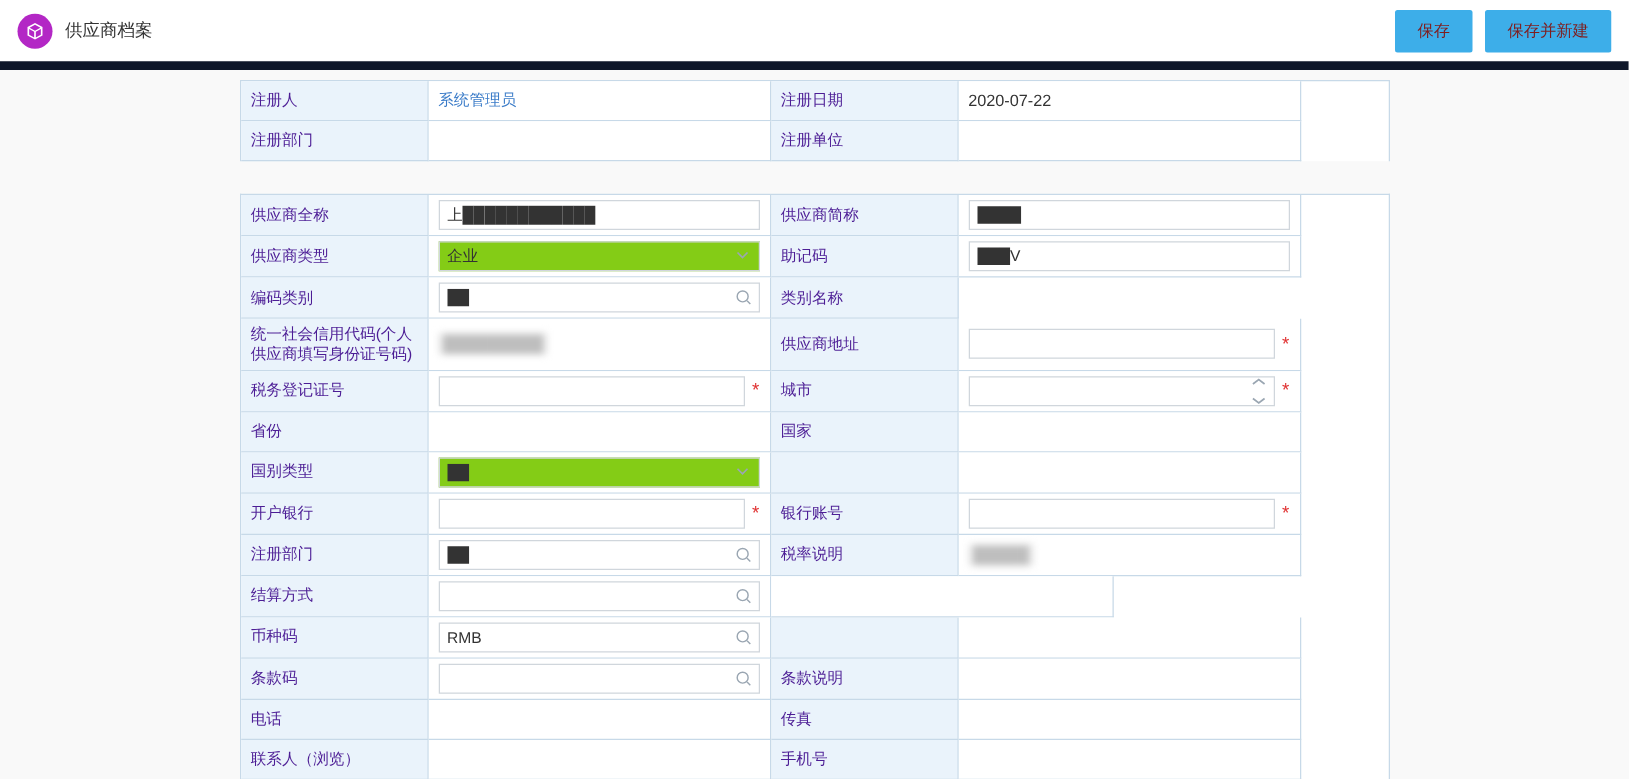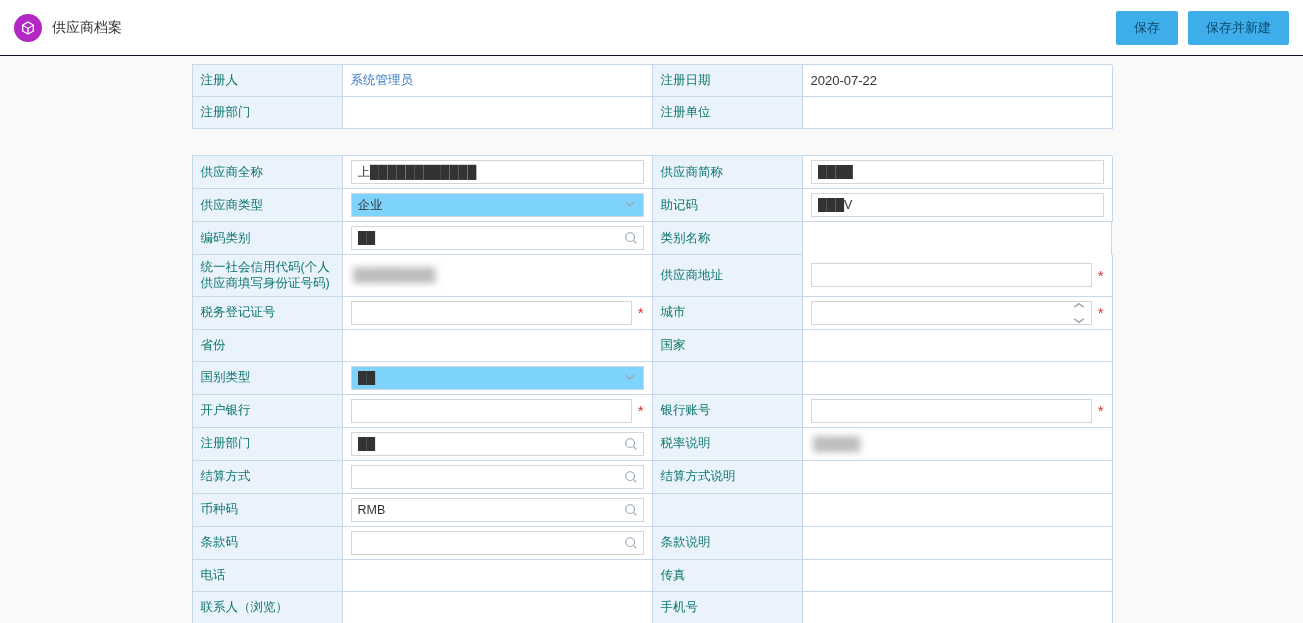--- a/index.html
+++ b/index.html
@@ -13,35 +13,35 @@
     overflow: hidden;
     position: relative;
   }
 
   
   .header {
     height: 56px;
     display: flex;
     align-items: center;
     padding: 0 14px;
-    border-bottom: 1px solid #0f172a;
+    border-bottom: 7px solid #0f172a;
   }
   .header .logo {
     width: 28px; height: 28px; border-radius: 50%;
     background: #b327c5;
     display: flex; align-items: center; justify-content: center;
     margin-right: 10px;
   }
   .header .logo svg { width: 16px; height: 16px; }
   .header .title { font-size: 14px; color: #333; flex: 0 0 auto; }
   .header .spacer { flex: 1; }
   .btn {
     border: none;
     background: #3daee9;
-    color: #0c4a6e;
+    color: #7f1d1d;
     font-size: 13px;
     padding: 8px 18px;
     border-radius: 2px;
     cursor: pointer;
     margin-left: 10px;
   }
 
   
   .scroll-wrap {
     position: absolute;
@@ -66,26 +66,26 @@
   .cell-label, .cell-value {
     border-right: 1px solid #c7d9e8;
     border-bottom: 1px solid #c7d9e8;
     display: flex;
     align-items: center;
     padding: 4px 8px;
   }
   .cell-label {
     width: 150px;
     background: #eaf3fb;
-    color: #0f766e;
+    color: #4c1d95;
     font-size: 12.5px;
     flex-shrink: 0;
   }
   .cell-value {
-    width: 310px;
+    width: 274px;
     background: #fff;
     position: relative;
     flex-shrink: 0;
     gap: 2px;
   }
   .cell-value input.text, .cell-value select {
     width: 100%;
     height: 24px;
     border: 1px solid #d0d6dc;
     padding: 0 6px;
@@ -111,21 +111,21 @@
   .search-input-wrap input { padding-right: 26px; }
   .search-input-wrap .ic {
     position: absolute; right: 4px; top: 50%; transform: translateY(-50%);
     width: 18px; height: 18px; color: #9aa6b2;
     display:flex;align-items:center;justify-content:center;
     cursor:pointer;
   }
   .search-input-wrap .ic svg { width:14px; height:14px; }
   .select-wrap { position: relative; width: 100%; }
   .select-wrap select {
-    appearance: none; -webkit-appearance:none; padding-right: 24px; background:#7dd3fc;
+    appearance: none; -webkit-appearance:none; padding-right: 24px; background:#84cc16;
   }
   .select-wrap .ic {
     position:absolute; right:6px; top:50%; transform:translateY(-50%);
     width:14px;height:14px;color:#9aa6b2;pointer-events:none;
   }
   .select-wrap .ic svg{width:12px;height:12px;}
   .dbl-chevron { display:flex; flex-direction:column; gap:-2px; }
   .dbl-chevron svg{width:12px;height:8px;}
 
   
@@ -326,21 +326,20 @@
         <div class="search-input-wrap">
           <input class="text" style="">
           <span class="ic">
             <svg viewBox="0 0 16 16" fill="none" stroke="currentColor" stroke-width="1.3">
                 <circle cx="7" cy="7" r="5"></circle>
                 <path d="M11 11l3 3"></path>
               </svg>
           </span>
         </div>
       </div>
-      <div class="cell-label">结算方式说明</div>
       <div class="cell-value"></div>
     </div>
 
     <div class="row">
       <div class="cell-label">币种码</div>
       <div class="cell-value">
         <div class="search-input-wrap">
           <input class="text" value="RMB" style="">
           <span class="ic">
             <svg viewBox="0 0 16 16" fill="none" stroke="currentColor" stroke-width="1.3">

